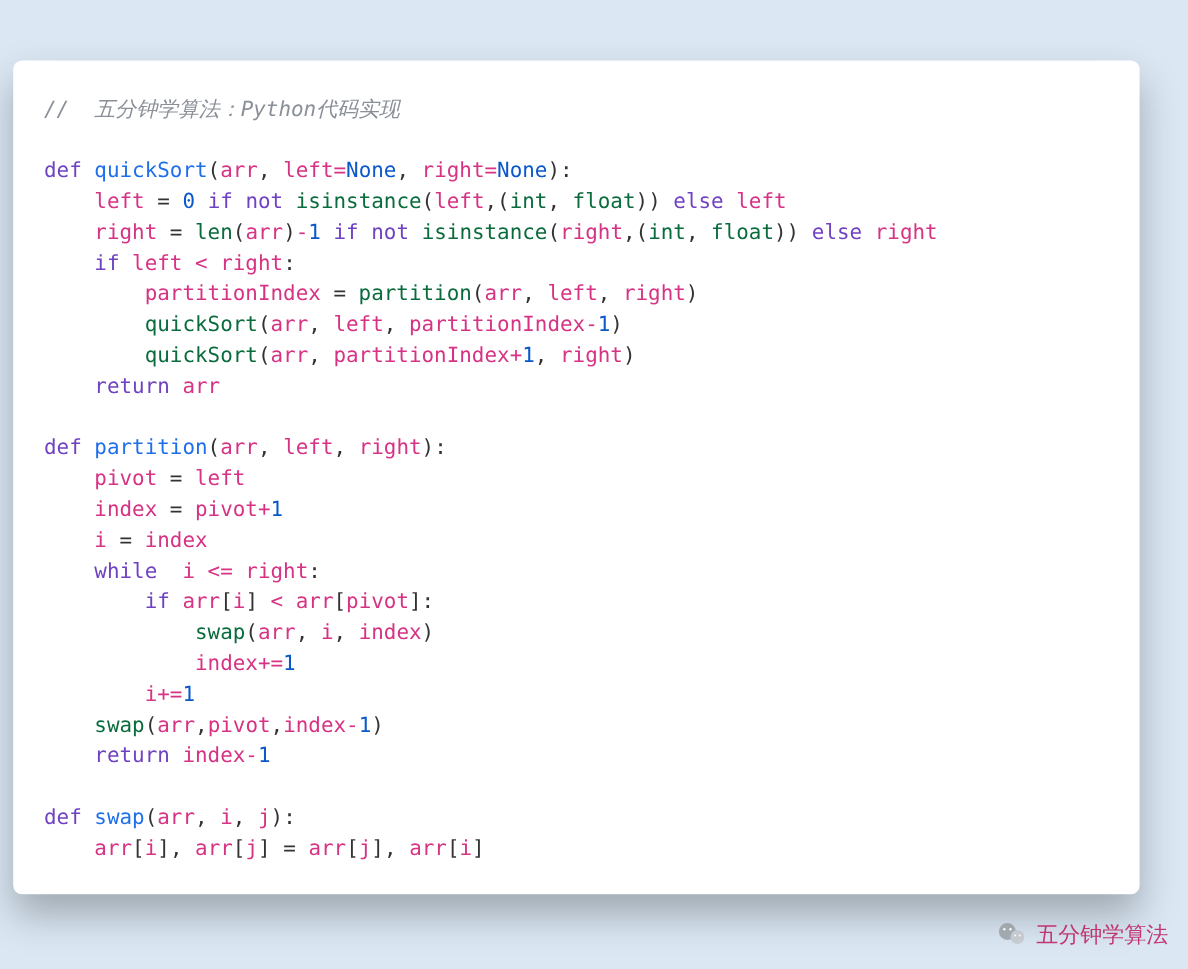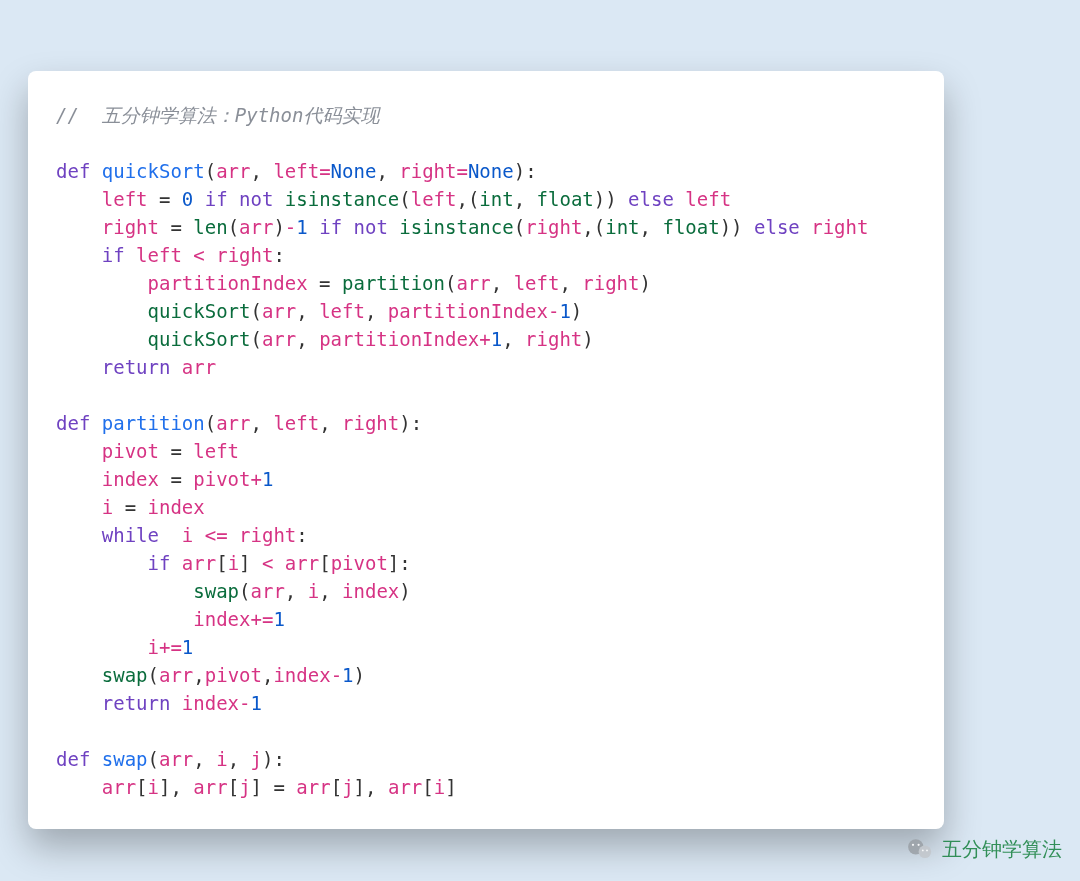--- a/index.html
+++ b/index.html
@@ -7,30 +7,29 @@
     padding: 0;
     width: 1080px;
     height: 881px;
     background: #dbe8f4;
     font-family: "Menlo", "Consolas", "DejaVu Sans Mono", monospace;
     position: relative;
     overflow: hidden;
   }
   .card {
     position: absolute;
-    left: 28px;
+    left: 12px;
     top: 55px;
-    width: 916px;
+    width: 1024px;
     height: 758px;
     background: #ffffff;
     border-radius: 8px;
     box-shadow: 0 18px 36px rgba(0,0,0,0.28);
     box-sizing: border-box;
     padding: 30px 28px 28px 28px;
-    margin-top: 16px;
   }
   pre.code {
     margin: 0;
     font-family: inherit;
     font-size: 19px;
     line-height: 28px;
     white-space: pre;
     color: #333;
   }
   .tok-comment { color: #8a8f98; font-style: italic; }
@@ -42,21 +41,21 @@
   .tok-name    { color: #d63384; }           
   .tok-op      { color: #d63384; }           
   .tok-paren   { color: #333; }
   .watermark {
     position: absolute;
     right: 18px;
     bottom: 18px;
     display: flex;
     align-items: center;
     gap: 8px;
-    color: #15803d;
+    color: #be185d;
     font-family: "PingFang SC","Microsoft YaHei",sans-serif;
     font-size: 20px;
     opacity: 0.85;
   }
   .watermark .wm-icon {
     width: 28px;
     height: 28px;
     display: inline-flex;
     align-items: center;
     justify-content: center;

